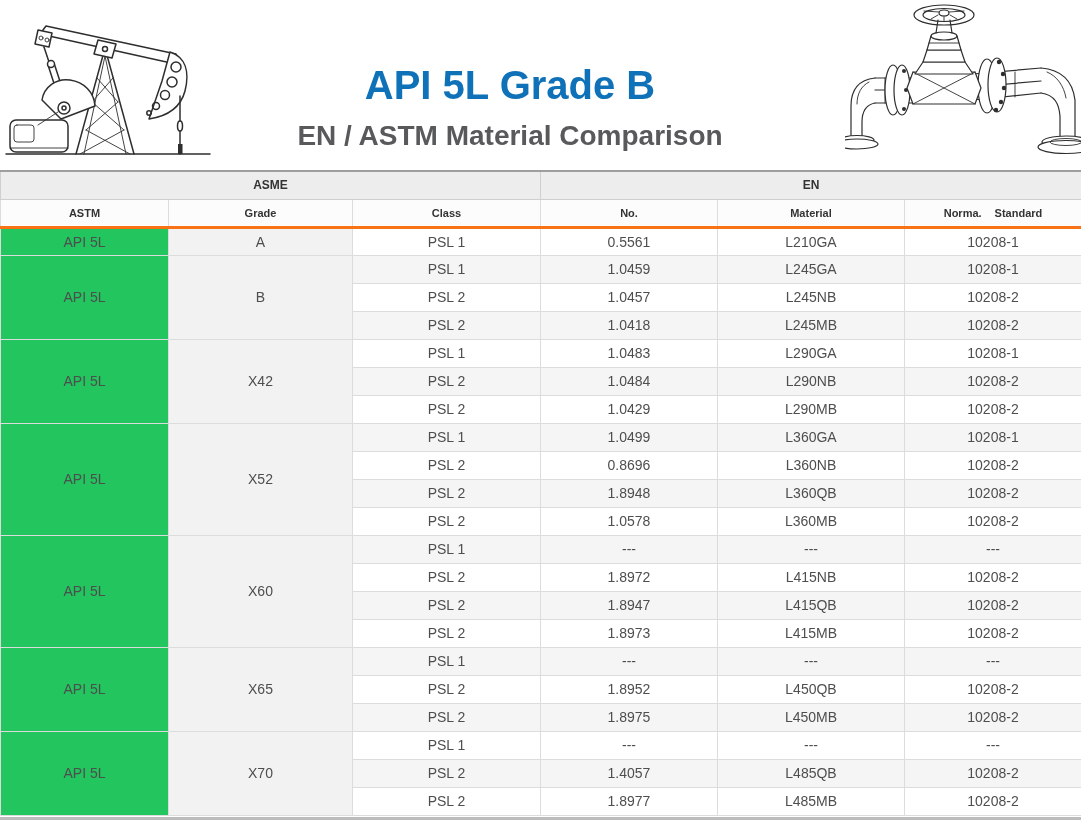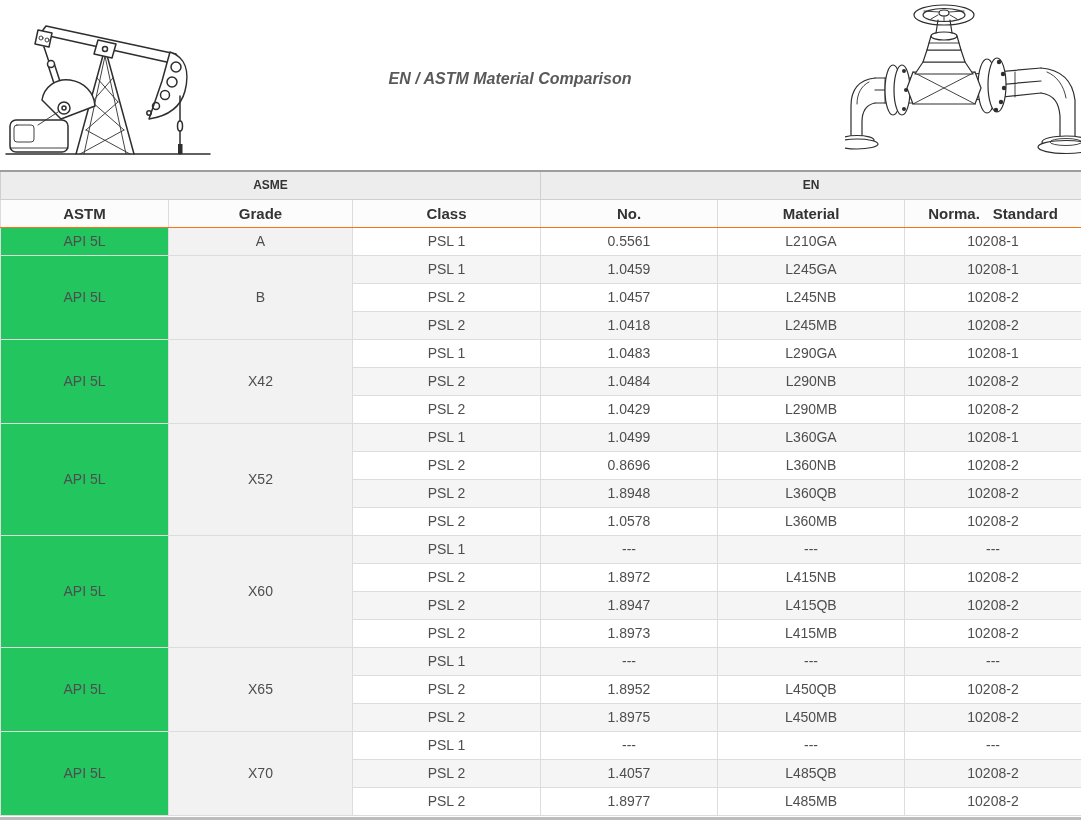--- a/index.html
+++ b/index.html
@@ -16,43 +16,43 @@
     --head-text:#333333;
   }
   html,body{margin:0;padding:0;background:#ffffff;}
   .page{
     position:relative;width:1081px;height:820px;background:#ffffff;
     overflow:hidden;font-family:"Liberation Sans",sans-serif;
   }
   
   .titles{position:absolute;left:215px;top:64px;width:590px;text-align:center;}
   .title{font-size:40px;font-weight:bold;color:var(--title-blue);line-height:1.05;}
-  .subtitle{font-size:16px;font-weight:bold;color:var(--subtitle-gray);margin-top:6px;font-style:italic;}
+  .subtitle{font-size:28px;font-weight:bold;color:var(--subtitle-gray);margin-top:14px;}
   .illus-left{position:absolute;left:4px;top:4px;}
   .illus-right{position:absolute;left:845px;top:0;}
   .illus-left svg,.illus-right svg{display:block;}
   
   table.cmp{
     position:absolute;top:170px;left:0;width:1081px;
     border-collapse:collapse;table-layout:fixed;
     border-top:2px solid var(--table-top-border);
   }
   .cmp th,.cmp td{
     border:1px solid var(--border-light);
     text-align:center;vertical-align:middle;
     padding:0;overflow:hidden;white-space:nowrap;
   }
   .cmp tr{height:28px;}
   tr.band th{
     background:var(--band-bg);font-size:12px;font-weight:bold;
     color:var(--head-text);border-color:#cfcfcf;
   }
   tr.cols th{
-    background:var(--colhead-bg);font-size:15px;font-weight:bold;
-    color:var(--head-text);border-bottom:1px solid #f97316;
+    background:var(--colhead-bg);font-size:11px;font-weight:bold;
+    color:var(--head-text);border-bottom:3px solid #f97316;
   }
   .ital{}
   tr.cols th .ital{margin-left:13px;}
   .cmp td{font-size:14px;color:var(--text);background:#ffffff;}
   tr.stripe-b td{background:var(--row-alt-bg);}
   .cmp td.astm-cell{background:#22c55e;}
   .cmp td.grade-cell{background:var(--grade-col-bg);}
   tr.group-start td{border-top:1px solid var(--border-dark);}
   .bottom-strip{
     position:absolute;left:0;top:817px;width:1081px;height:3px;
@@ -115,20 +115,21 @@
 
       <g>
         <line x1="176" y1="92" x2="176" y2="150"></line>
         <ellipse cx="176" cy="122" rx="2.5" ry="5" class="white"></ellipse>
         <rect x="174" y="140" width="4.5" height="10" class="filled"></rect>
       </g>
     </svg>
   </div>
 
   <div class="titles">
+    <div class="title">API 5L Grade B</div>
     <div class="subtitle">EN / ASTM Material Comparison</div>
   </div>
 
   <div class="illus-right">
     <svg class="lineart" width="236" height="164" viewBox="0 0 236 164" style="stroke-width:1.2">
 
       <g>
         <path d="M30 78 C12 80 6 92 6 106 L6 136"></path>
         <path d="M30 103 C20 105 17 112 17 122 L17 136"></path>
         <path d="M24 82 C16 86 12 94 12 104" class="thin"></path>

